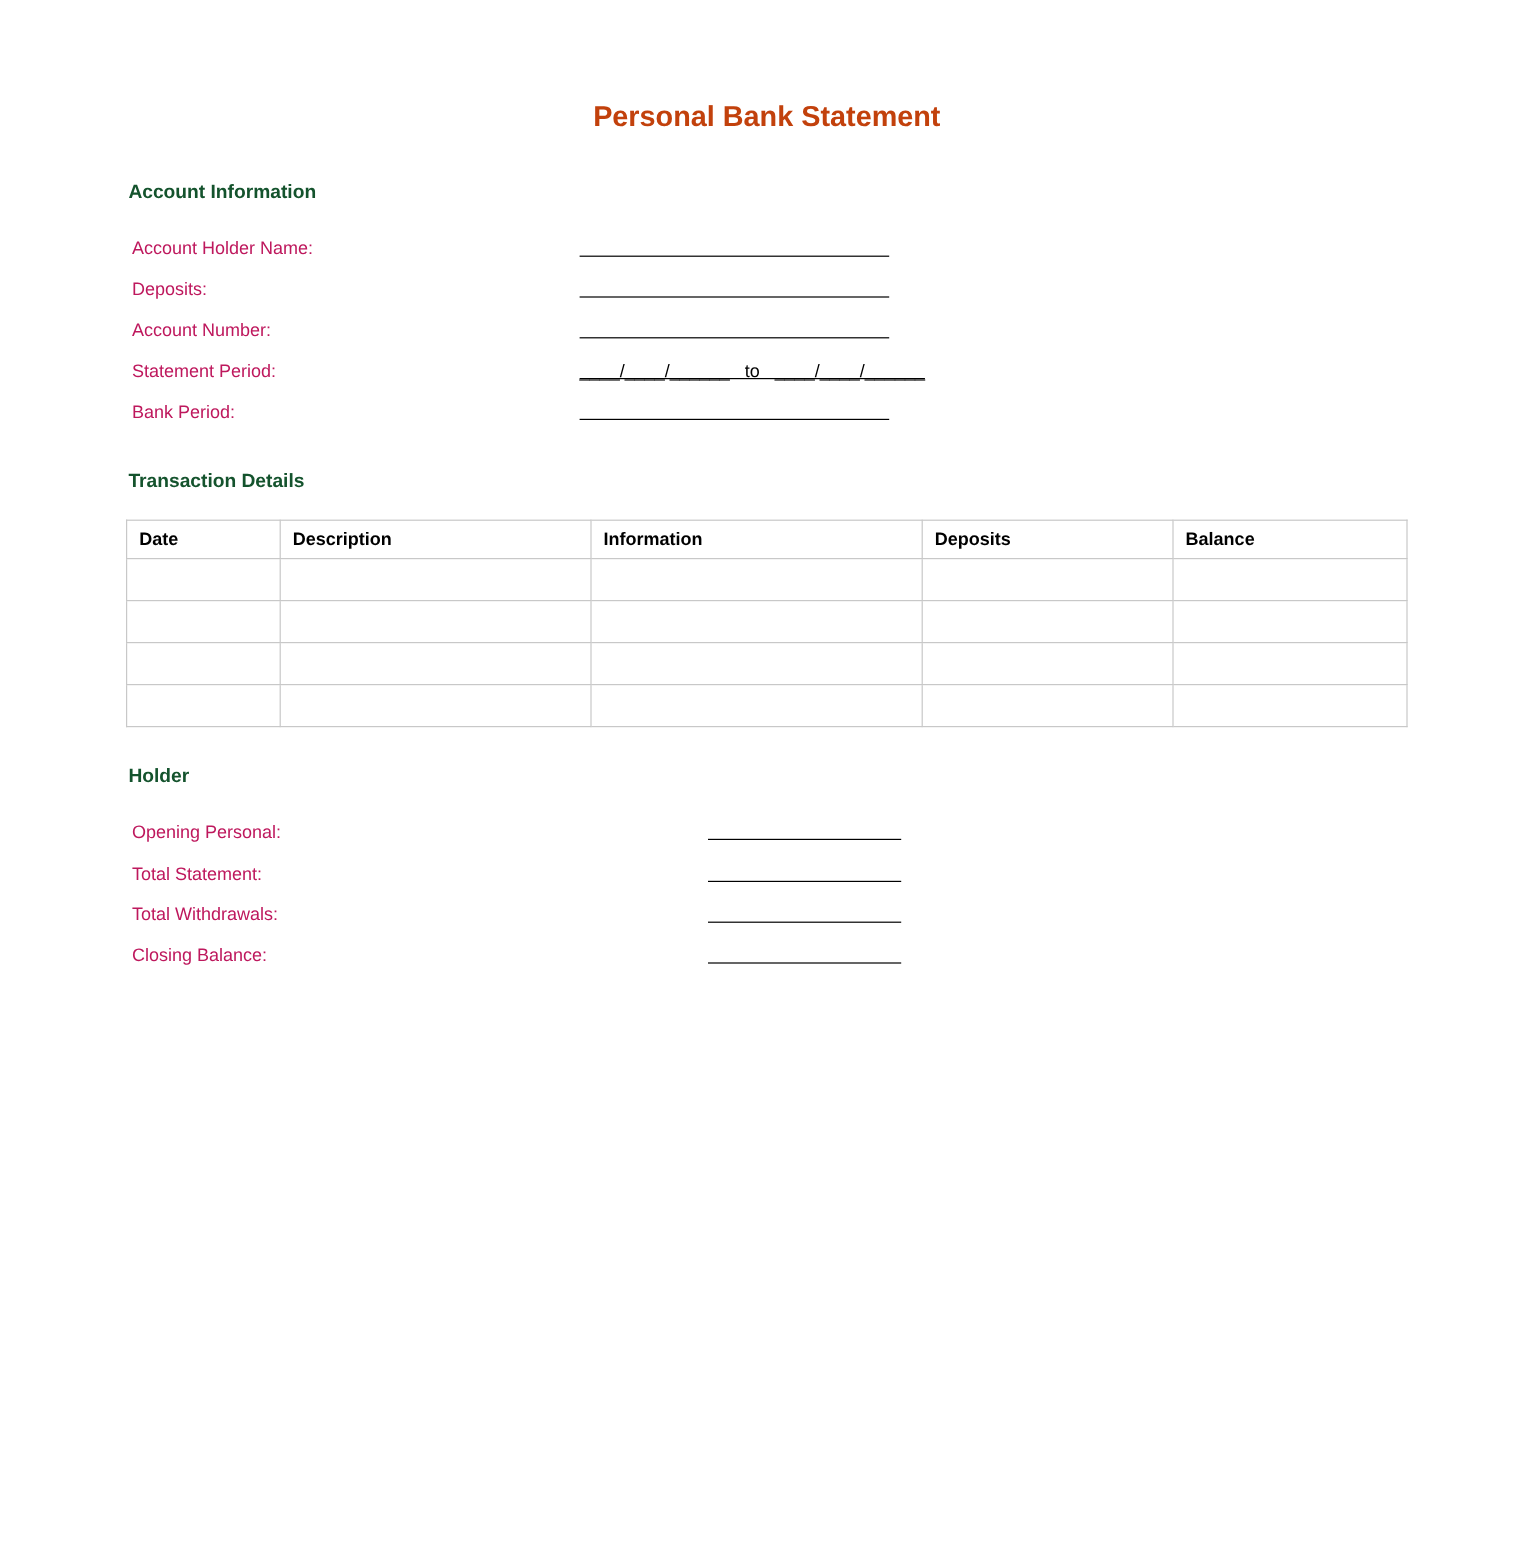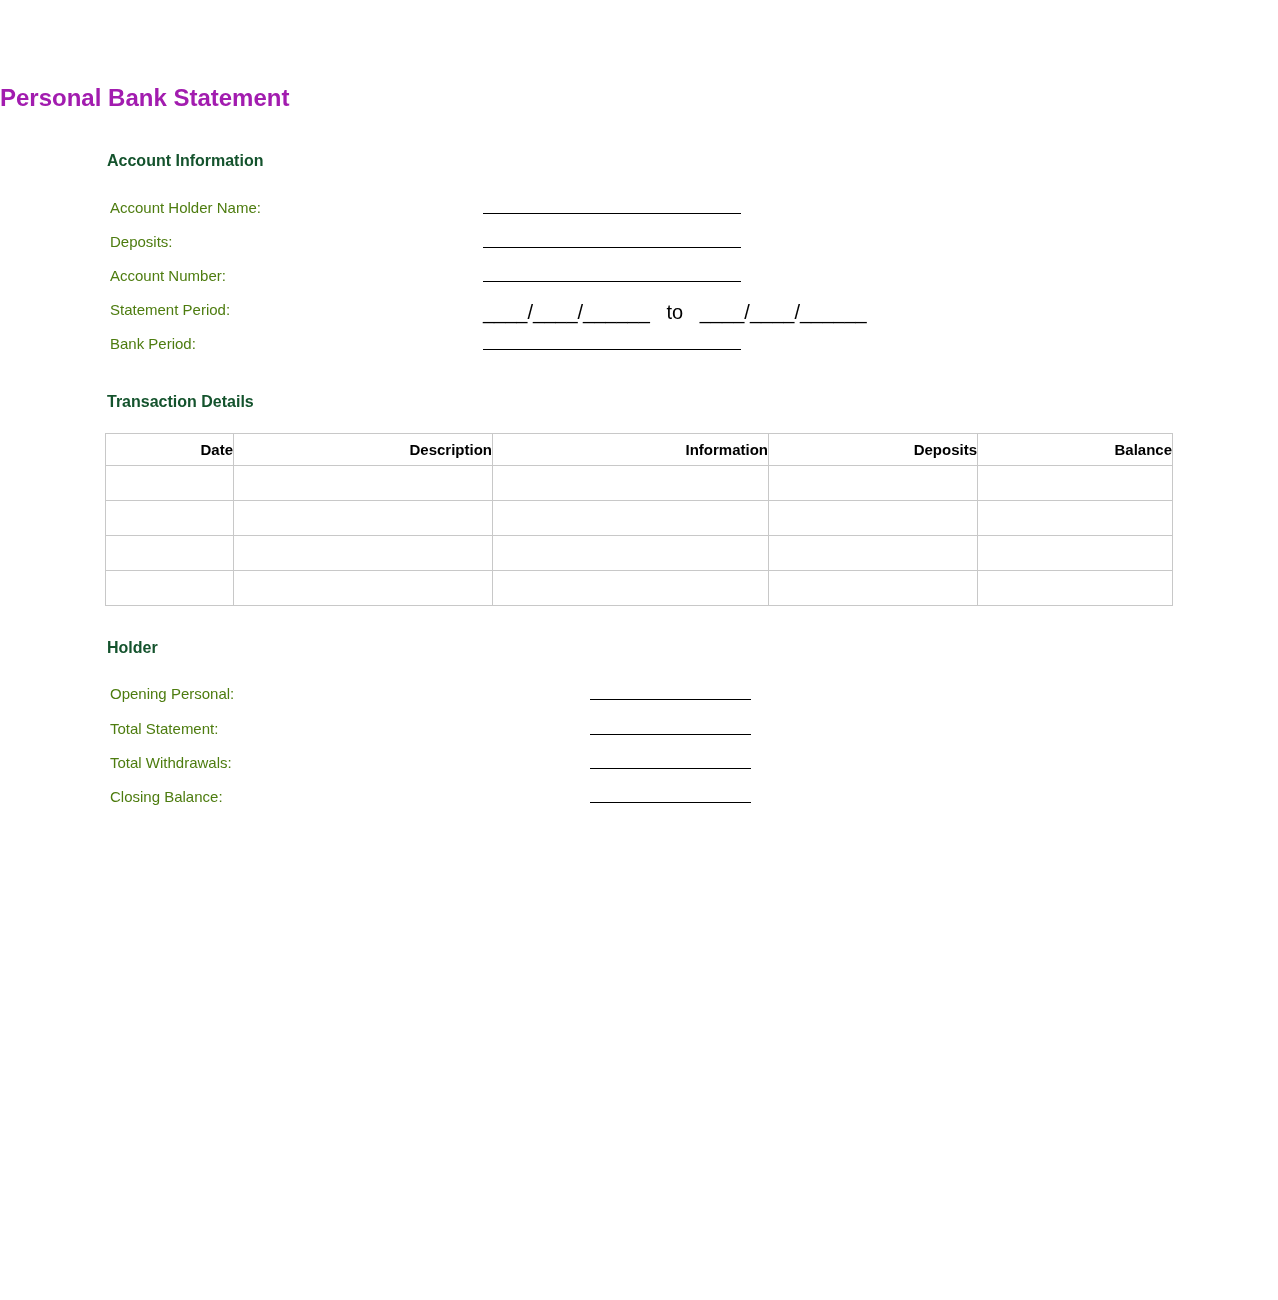--- a/index.html
+++ b/index.html
@@ -11,66 +11,68 @@
     background: #ffffff;
     font-family: "Liberation Sans", sans-serif;
     color: #000000;
     overflow: hidden;
   }
   .title {
     position: absolute;
     top: 84px;
     left: 0;
     width: 100%;
+    text-align: center;
     font-size: 24px;
     font-weight: bold;
-    color: #a21caf;
+    color: #c2410c;
   }
   .section-heading {
     position: absolute;
     left: 107px;
     font-size: 16px;
     font-weight: bold;
     color: #14532d;
   }
   .field-label {
     position: absolute;
     left: 110px;
     font-size: 15px;
-    color: #4d7c0f;
+    color: #be185d;
     white-space: nowrap;
   }
   .fill-line {
     position: absolute;
     display: inline-block;
     height: 15px;
     border-bottom: 1px solid #000000;
   }
   .acct-line { left: 483px; width: 258px; }
   .sum-line  { left: 590px; width: 161px; }
   .field-value {
     position: absolute;
     left: 483px;
-    font-size: 20px;
+    font-size: 15px;
     color: #000000;
     white-space: pre;
+    text-decoration: underline;
   }
   .txn-table {
     position: absolute;
     left: 105px;
     top: 433px;
     width: 1067px;
     border-collapse: collapse;
     table-layout: fixed;
   }
   .txn-table th, .txn-table td {
     border: 1px solid #c8c8c8;
     font-size: 15px;
     padding: 0 0 0 10px;
-    text-align: right;
+    text-align: left;
     vertical-align: middle;
   }
   .txn-table th { font-weight: bold; height: 32px; color: #000000; }
   .txn-table td { height: 35px; }
   .col-date { width: 128px; }
   .col-desc { width: 259px; }
   .col-withdrawals { width: 276px; }
   .col-deposits { width: 209px; }
   .col-balance { width: 195px; }
   .footer-note {

